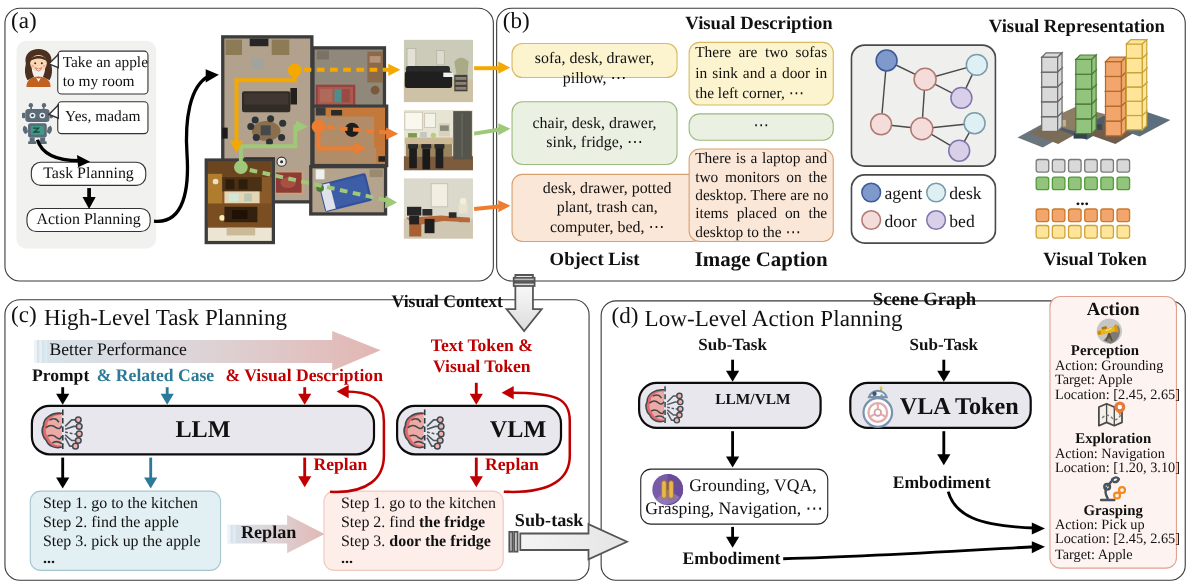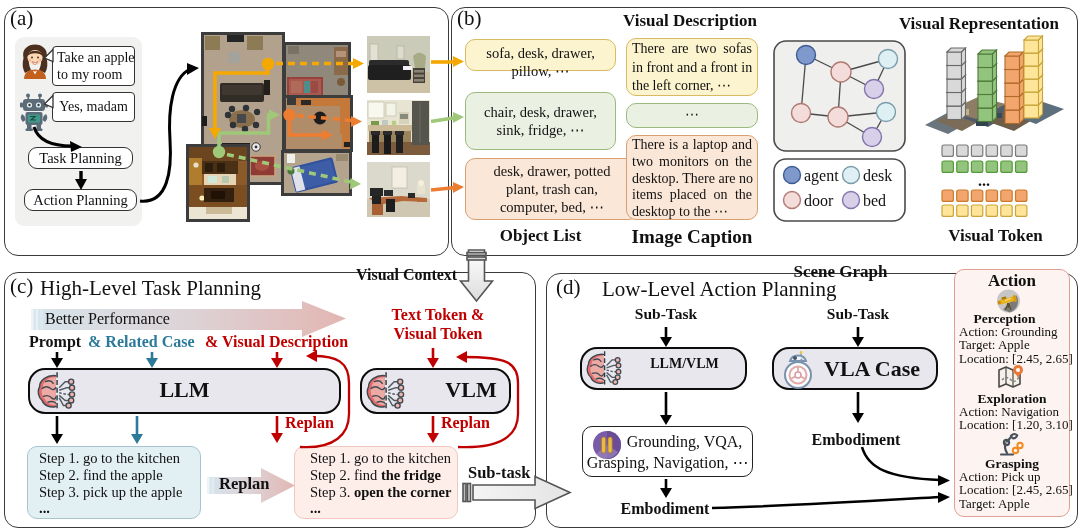--- a/index.html
+++ b/index.html
@@ -39,21 +39,21 @@
   <div class="abs bold" style="left:560px;top:11px;width:260px;font-size:17px;text-align:center;">Visual Description</div>
   <div class="abs bold" style="left:849px;top:14px;width:260px;font-size:17px;text-align:center;">Visual Representation</div>
 
   <div class="box ctr" style="left:465px;top:39px;width:151px;height:32px;background:#fcf3cf;border:1.5px solid #d8ba60;font-size:14.5px;line-height:18px;padding-top:4px;">sofa, desk, drawer,<br>pillow, ⋯</div>
   <div class="box ctr" style="left:465px;top:92px;width:151px;height:58px;background:#eaf0e2;border:1.5px solid #9cb97e;font-size:14.5px;line-height:18px;padding-top:10px;">chair, desk, drawer,<br>sink, fridge, ⋯</div>
   <div class="box ctr" style="left:465px;top:158px;width:174px;height:62px;background:#fbe7d7;border:1.5px solid #d89f70;font-size:14.5px;line-height:18px;padding-top:3px;">desk, drawer, potted<br>plant, trash can,<br>computer, bed, ⋯</div>
   <div class="abs bold" style="left:465px;top:226px;width:151px;font-size:17px;text-align:center;">Object List</div>
 
   <div class="box" style="left:626px;top:38px;width:132px;height:58px;background:#fcf3cf;border:1.5px solid #d8ba60;font-size:14px;line-height:18.6px;padding:1px 5px;">
     <div style="text-align:justify;text-align-last:justify;white-space:nowrap;">There are two sofas</div>
-    <div style="text-align:justify;text-align-last:justify;white-space:nowrap;">in front and a front in</div>
+    <div style="text-align:justify;text-align-last:justify;white-space:nowrap;">in sink and a door in</div>
     <div>the left corner, ⋯</div>
   </div>
   <div class="box ctr" style="left:626px;top:103px;width:132px;height:25px;background:#eaf0e2;border:1.5px solid #9cb97e;font-size:14px;line-height:22px;">⋯</div>
   <div class="box" style="left:626px;top:135px;width:132px;height:85px;background:#fbe7d7;border:1.5px solid #d89f70;font-size:14px;line-height:16.8px;padding:1px 5px;">
     <div style="text-align:justify;text-align-last:justify;white-space:nowrap;">There is a laptop and</div>
     <div style="text-align:justify;text-align-last:justify;white-space:nowrap;">two monitors on the</div>
     <div style="text-align:justify;text-align-last:justify;white-space:nowrap;">desktop. There are no</div>
     <div style="text-align:justify;text-align-last:justify;white-space:nowrap;">items placed on the</div>
     <div>desktop to the ⋯</div>
   </div>
@@ -75,34 +75,34 @@
   <div class="abs bold" style="left:28px;top:377px;width:313px;font-size:22px;text-align:center;">LLM</div>
   <div class="box" style="left:360px;top:368px;width:151px;height:46px;background:#e9e7ee;border:2.6px solid #0c0c0c;border-radius:17px;"></div>
   <div class="abs bold" style="left:406px;top:377px;width:130px;font-size:22px;text-align:center;">VLM</div>
 
   <div class="abs bold ctr" style="left:383px;top:305px;width:110px;font-size:16px;color:#c00000;line-height:19px;white-space:nowrap;">Text Token &amp;<br>Visual Token</div>
 
   <div class="txt bold" style="left:285px;top:414px;font-size:16px;color:#c00000;">Replan</div>
   <div class="txt bold" style="left:441px;top:414px;font-size:16px;color:#c00000;">Replan</div>
 
   <div class="box" style="left:27px;top:446px;width:174px;height:73px;background:#e2eff3;border:1.5px solid #a5c6d0;font-size:14.5px;line-height:16.8px;padding:3px 0 0 11px;white-space:nowrap;">Step 1. go to the kitchen<br>Step 2. find the apple<br>Step 3. pick up the apple<br><span class="bold">...</span></div>
-  <div class="box" style="left:294px;top:446px;width:164px;height:73px;background:#fdeeea;border:1.5px solid #f0c8c0;font-size:14.5px;line-height:16.8px;padding:3px 0 0 15px;white-space:nowrap;">Step 1. go to the kitchen<br>Step 2. find <span class="bold">the fridge</span><br>Step 3. <span class="bold">open the corner</span><br><span class="bold">...</span></div>
+  <div class="box" style="left:294px;top:446px;width:164px;height:73px;background:#fdeeea;border:1.5px solid #f0c8c0;font-size:14.5px;line-height:16.8px;padding:3px 0 0 15px;white-space:nowrap;">Step 1. go to the kitchen<br>Step 2. find <span class="bold">the fridge</span><br>Step 3. <span class="bold">door the fridge</span><br><span class="bold">...</span></div>
   <div class="txt bold" style="left:219px;top:474px;font-size:16.5px;">Replan</div>
   <div class="txt bold" style="left:468px;top:463px;font-size:16.5px;">Sub-task</div>
 
   <div class="plab" style="left:556px;top:275px;">(d)</div>
-  <div class="ptitle" style="left:586px;top:277px;margin-left:16px;">Low-Level Action Planning</div>
+  <div class="ptitle" style="left:586px;top:277px;">Low-Level Action Planning</div>
 
   <div class="abs bold" style="left:606px;top:305px;width:120px;font-size:15.5px;text-align:center;">Sub-Task</div>
   <div class="abs bold" style="left:798px;top:305px;width:120px;font-size:15.5px;text-align:center;">Sub-Task</div>
 
   <div class="box" style="left:580px;top:347px;width:167px;height:43px;background:#e9e7ee;border:2.6px solid #0c0c0c;border-radius:17px;"></div>
   <div class="abs bold" style="left:622px;top:356px;width:125px;font-size:14px;text-align:center;white-space:nowrap;">LLM/VLM</div>
   <div class="box" style="left:772px;top:347px;width:166px;height:43px;background:#e9e7ee;border:2.6px solid #0c0c0c;border-radius:17px;"></div>
-  <div class="abs bold" style="left:806px;top:356px;width:132px;font-size:22px;text-align:center;white-space:nowrap;">VLA Case</div>
+  <div class="abs bold" style="left:806px;top:356px;width:132px;font-size:22px;text-align:center;white-space:nowrap;">VLA Token</div>
 
   <div class="box" style="left:582px;top:426px;width:171px;height:51px;background:#fff;border:1.5px solid #222;border-radius:10px;"></div>
   <div class="abs" style="left:582px;top:431px;width:171px;font-size:16px;line-height:21px;text-align:center;white-space:nowrap;"><span style="margin-left:34px;">Grounding, VQA,</span><br>Grasping, Navigation, ⋯</div>
 
   <div class="abs bold" style="left:605px;top:500px;width:120px;font-size:16px;text-align:center;">Embodiment</div>
   <div class="abs bold" style="left:796px;top:431px;width:120px;font-size:16px;text-align:center;">Embodiment</div>
 
   <div class="box" style="left:954px;top:269px;width:116px;height:248px;background:#fdf3f0;border:1.5px solid #e2a090;border-radius:10px;"></div>
   <div class="abs bold" style="left:954px;top:271px;width:116px;font-size:17px;text-align:center;">Action</div>
   <div class="abs bold" style="left:954px;top:311px;width:101px;font-size:13.5px;text-align:center;">Perception</div>

